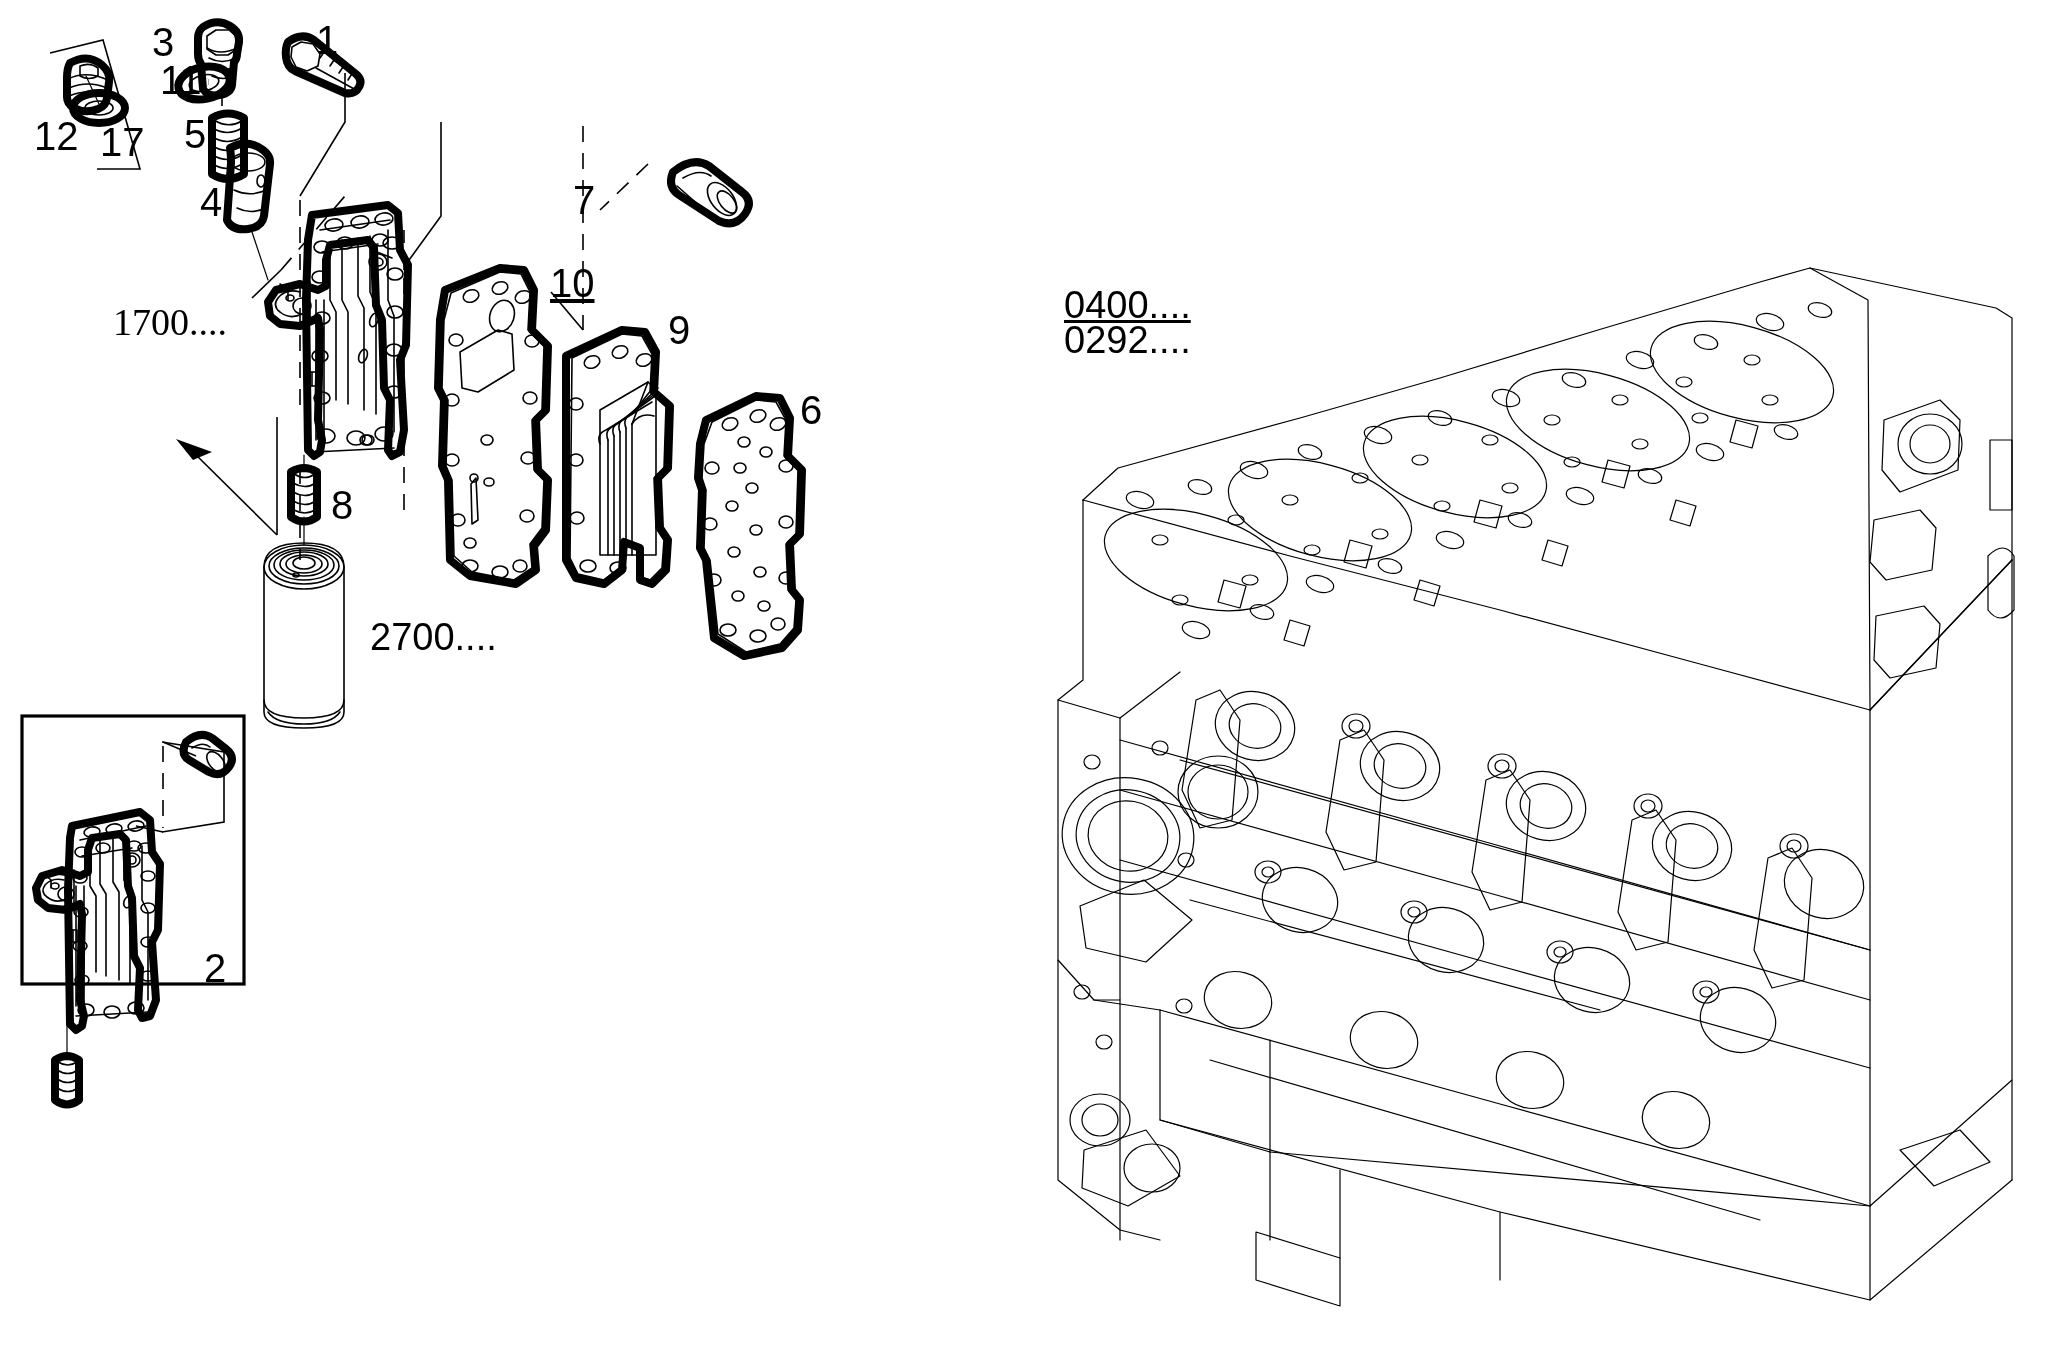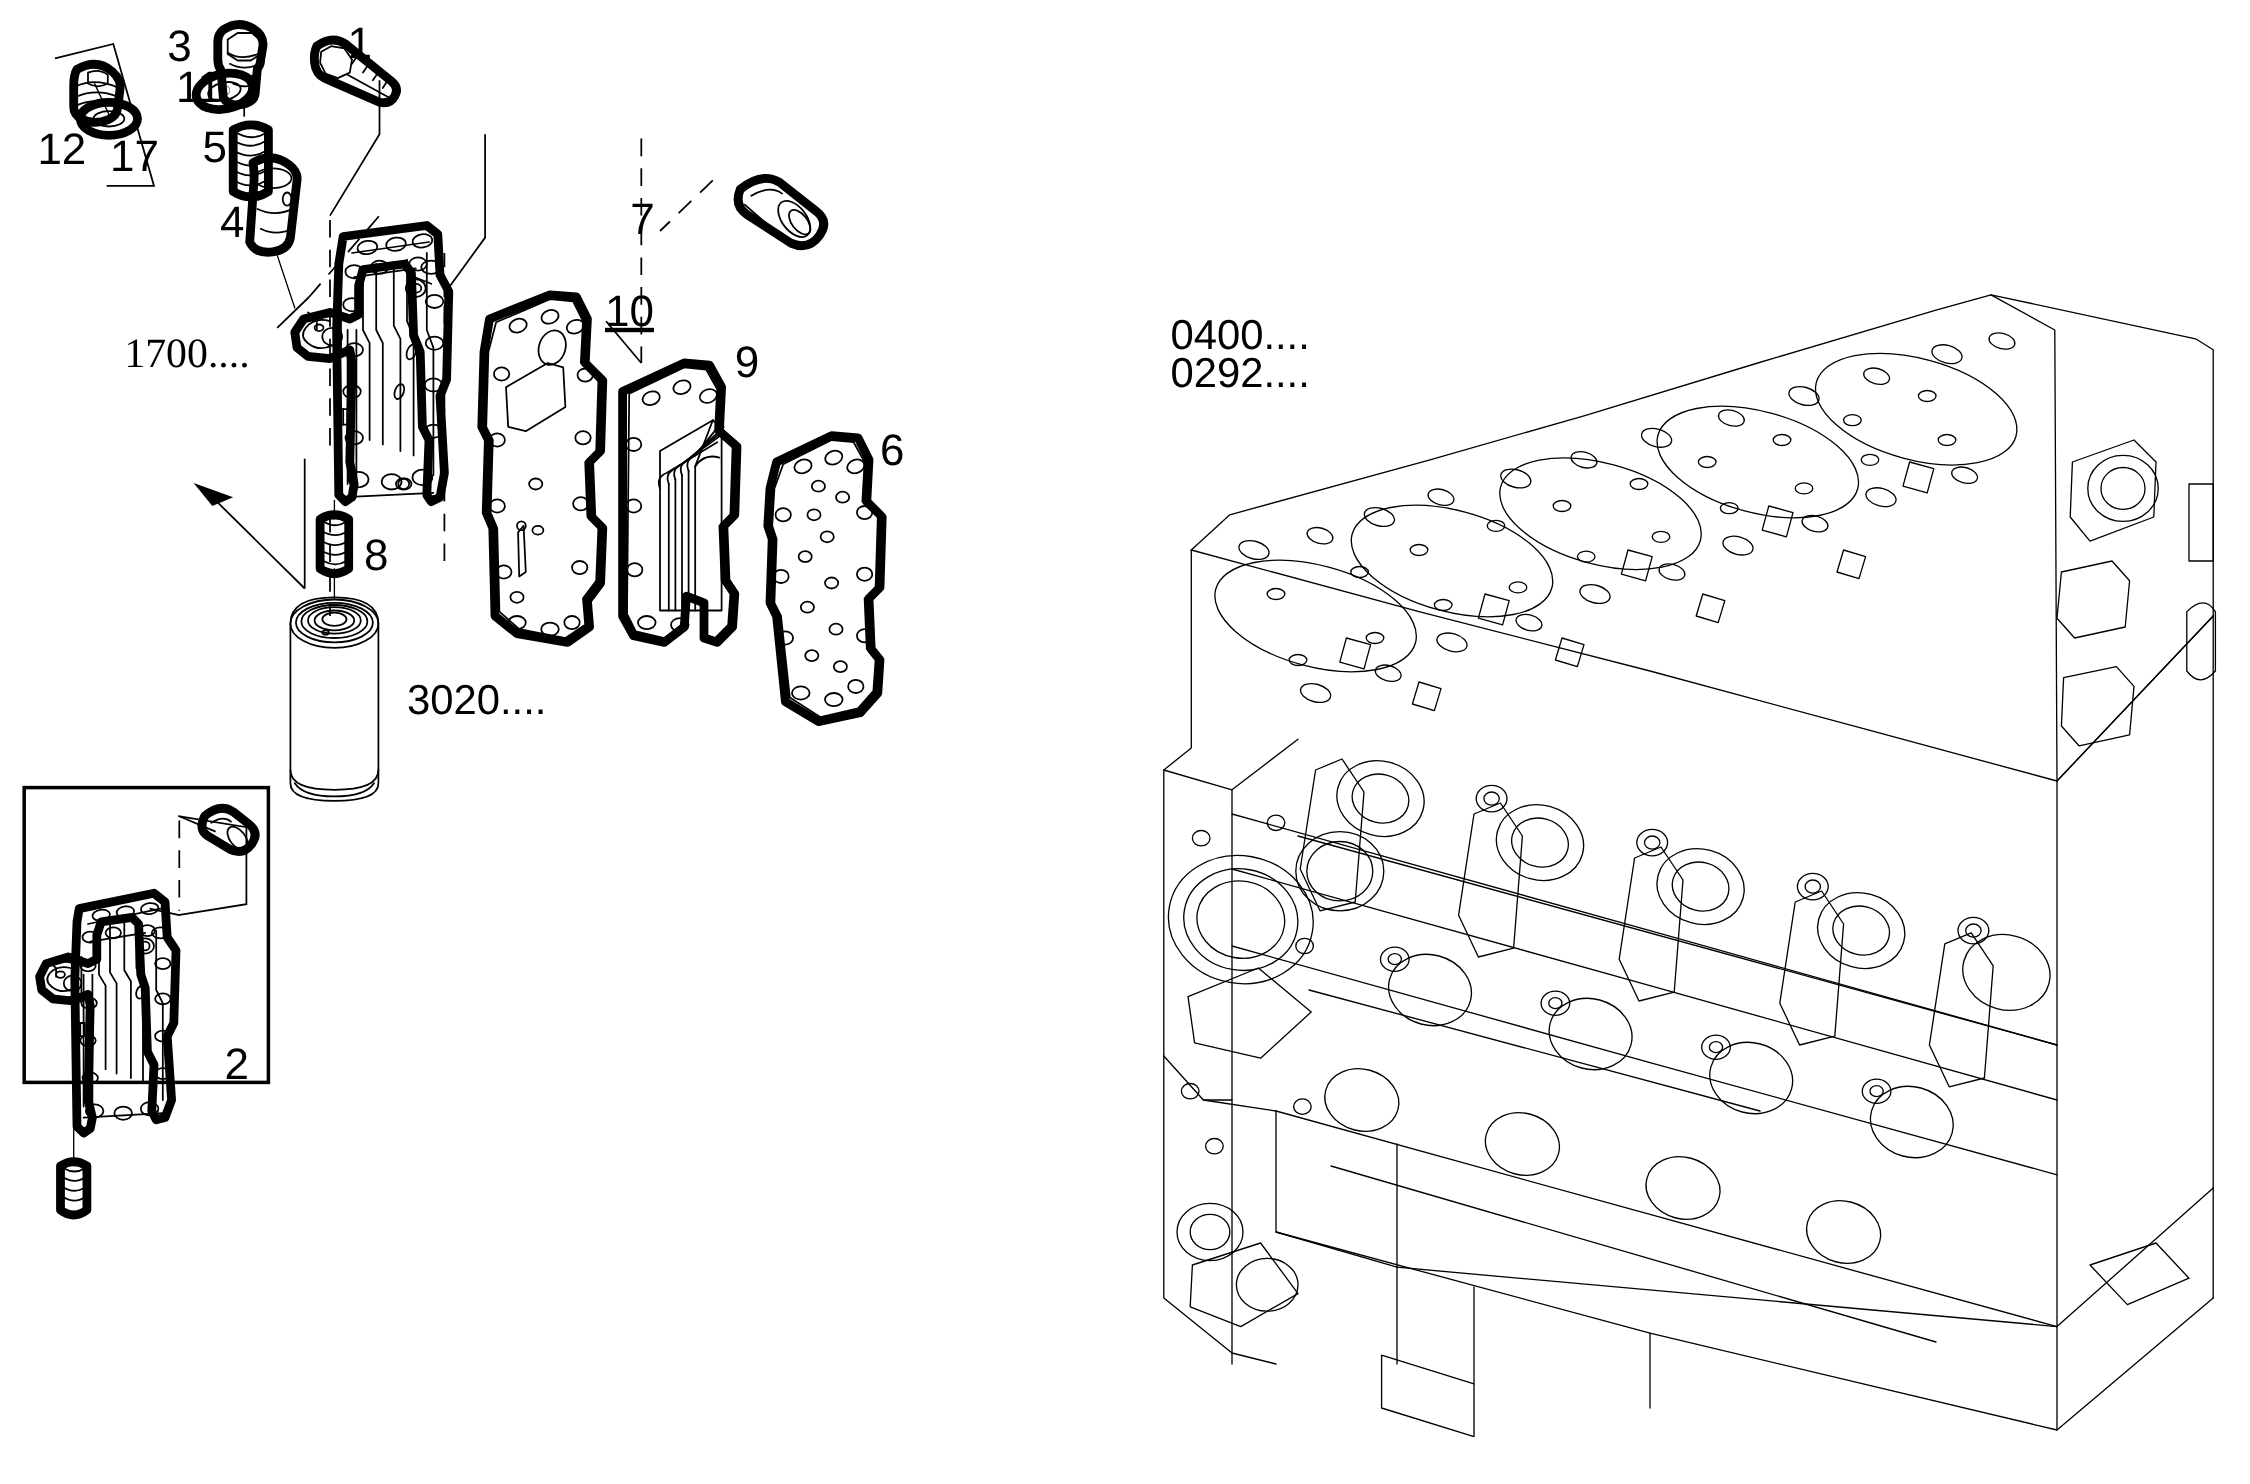--- a/index.html
+++ b/index.html
@@ -558,17 +558,17 @@
   <div class="lbl" style="left:18px;top:116px;margin-left:16px;">12</div>
   <div class="lbl" style="left:100px;top:122px;">17</div>
   <div class="lbl" style="left:573px;top:180px;">7</div>
   <div class="lbl" style="left:550px;top:263px;text-decoration:underline;">10</div>
   <div class="lbl" style="left:668px;top:310px;">9</div>
   <div class="lbl" style="left:800px;top:390px;">6</div>
   <div class="lbl" style="left:331px;top:485px;">8</div>
   <div class="lbl" style="left:204px;top:948px;">2</div>
 
   <div class="lbl grp" style="left:113px;top:303px;font-family:Liberation Serif, serif;">1700....</div>
-  <div class="lbl grp" style="left:370px;top:618px;">3020....</div>
-  <div class="lbl grp" style="left:1064px;top:286px;">0400....</div>
+  <div class="lbl grp" style="left:370px;top:618px;">2700....</div>
+  <div class="lbl grp" style="left:1064px;top:286px;text-decoration:underline;">0400....</div>
   <div class="lbl grp" style="left:1064px;top:321px;">0292....</div>
 
 </div>
 
 </body></html>

